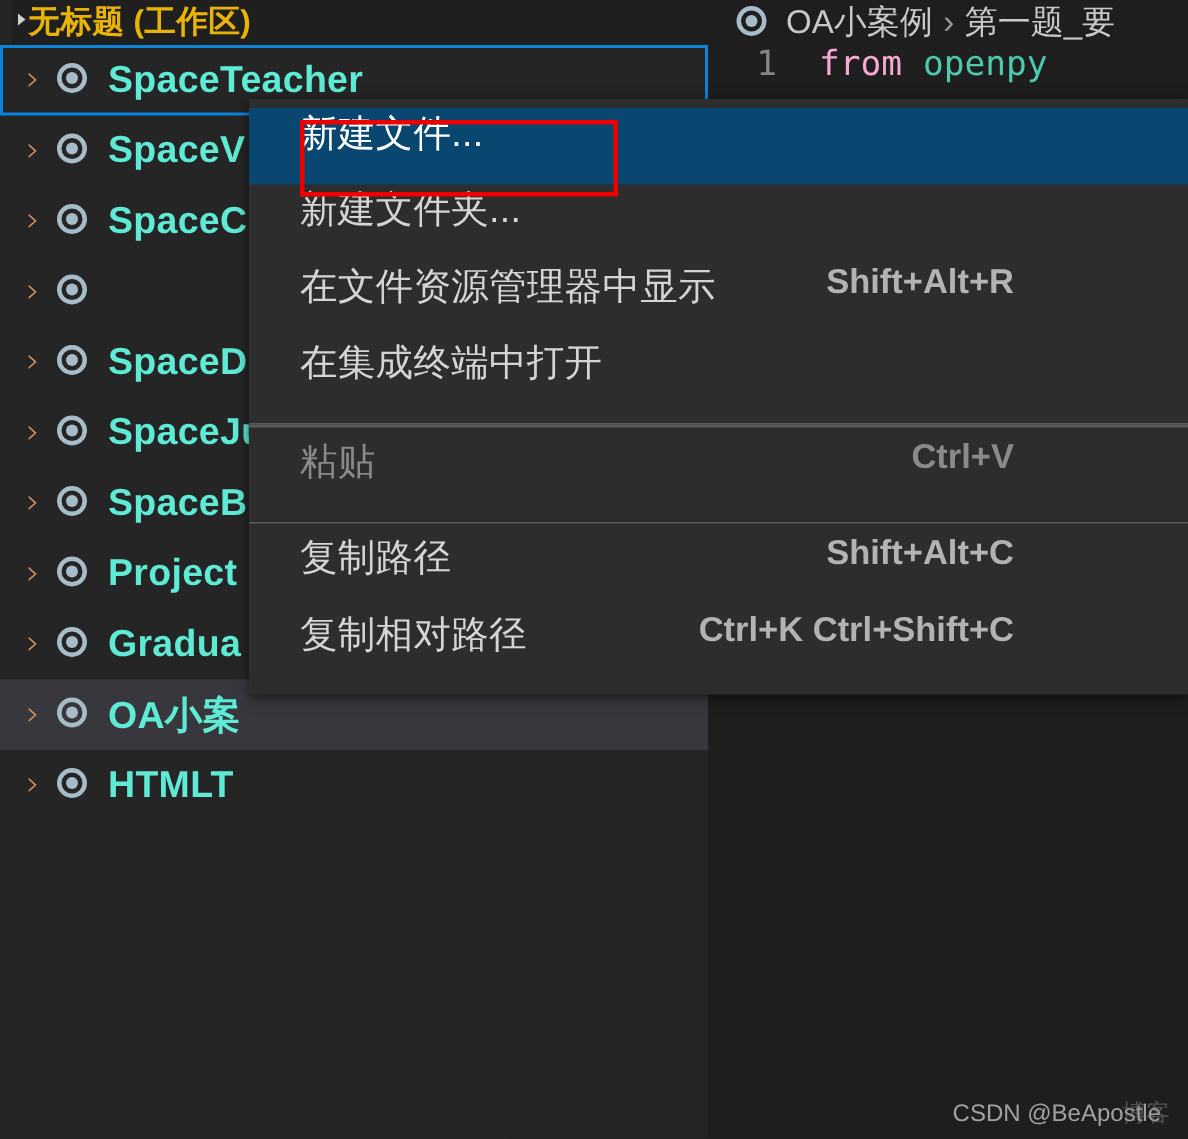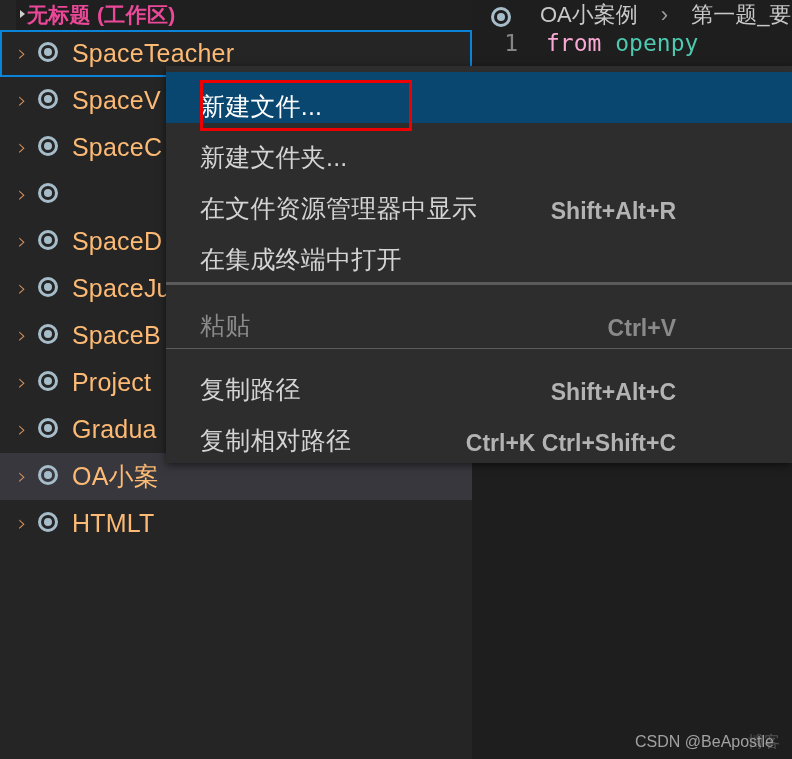--- a/index.html
+++ b/index.html
@@ -28,26 +28,26 @@
     position: absolute;
     left: 0;
     top: 0;
     width: 472px;
     height: 759px;
     background: #252526;
   }
 
   #workspace-title {
     position: absolute;
-    left: 16px; top: 0;
+    left: 8px; top: 0;
     width: 472px;
     height: 30px;
     line-height: 30px;
     background: #1f1f20;
-    color: #ec4899;
+    color: #eab308;
     font-size: 21px;
     font-weight: bold;
     letter-spacing: 0.3px;
     white-space: nowrap;
     overflow: hidden;
     padding-left: 4px;
     box-sizing: border-box;
   }
   #workspace-title .tri {
     display: inline-block;
@@ -118,47 +118,46 @@
     content: "";
     position: absolute;
     left: 8px; top: 8px;
     width: 8px; height: 8px;
     border-radius: 50%;
     background: #a6bdc9;
   }
 
   .tree-label {
     font-size: 25px;
-    color: #fdba74;
+    color: #5eead4;
     letter-spacing: 0.2px;
-    font-weight: 400;
+    font-weight: 700;
   }
 
   
   #editor {
     position: absolute;
     left: 472px;
     top: 0;
     right: 0;
     bottom: 0;
     background: #1e1e1e;
   }
   #breadcrumb {
     position: absolute;
     left: 0; top: 0;
     height: 30px;
     line-height: 30px;
     display: flex;
-    align-items: flex-end;
+    align-items: center;
     white-space: nowrap;
     padding-left: 18px;
     font-size: 22px;
     color: #c8c8c8;
     font-weight: 300;
-    gap: 16px;
   }
   #breadcrumb .bc-icon {
     width: 24px; height: 24px;
     position: relative;
     margin-right: 10px;
     flex: 0 0 auto;
   }
   #breadcrumb .bc-icon::before {
     content: "";
     position: absolute;
@@ -217,21 +216,21 @@
   .menu-group { padding: 6px 0; }
   .menu-sep {
     height: 1px;
     background: #5a5a5a;
     margin: 0;
   }
   .menu-item {
     position: relative;
     height: 51px;
     display: flex;
-    align-items: flex-end;
+    align-items: flex-start;
     padding: 0 34px;
     box-sizing: border-box;
     white-space: nowrap;
   }
   .menu-item .mi-label {
     font-size: 25px;
     color: #d4d4d4;
     font-weight: 300;
     letter-spacing: 0.2px;
   }

